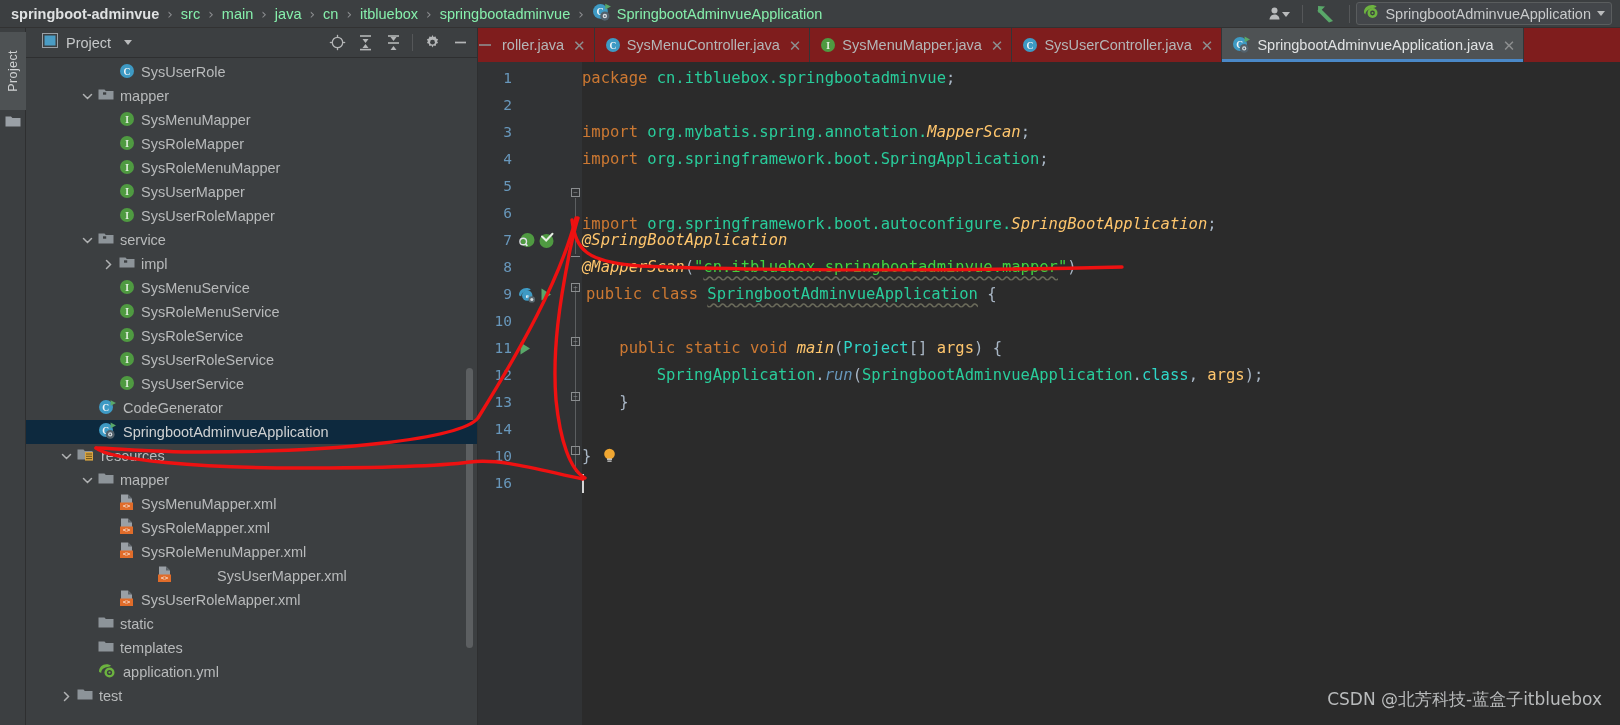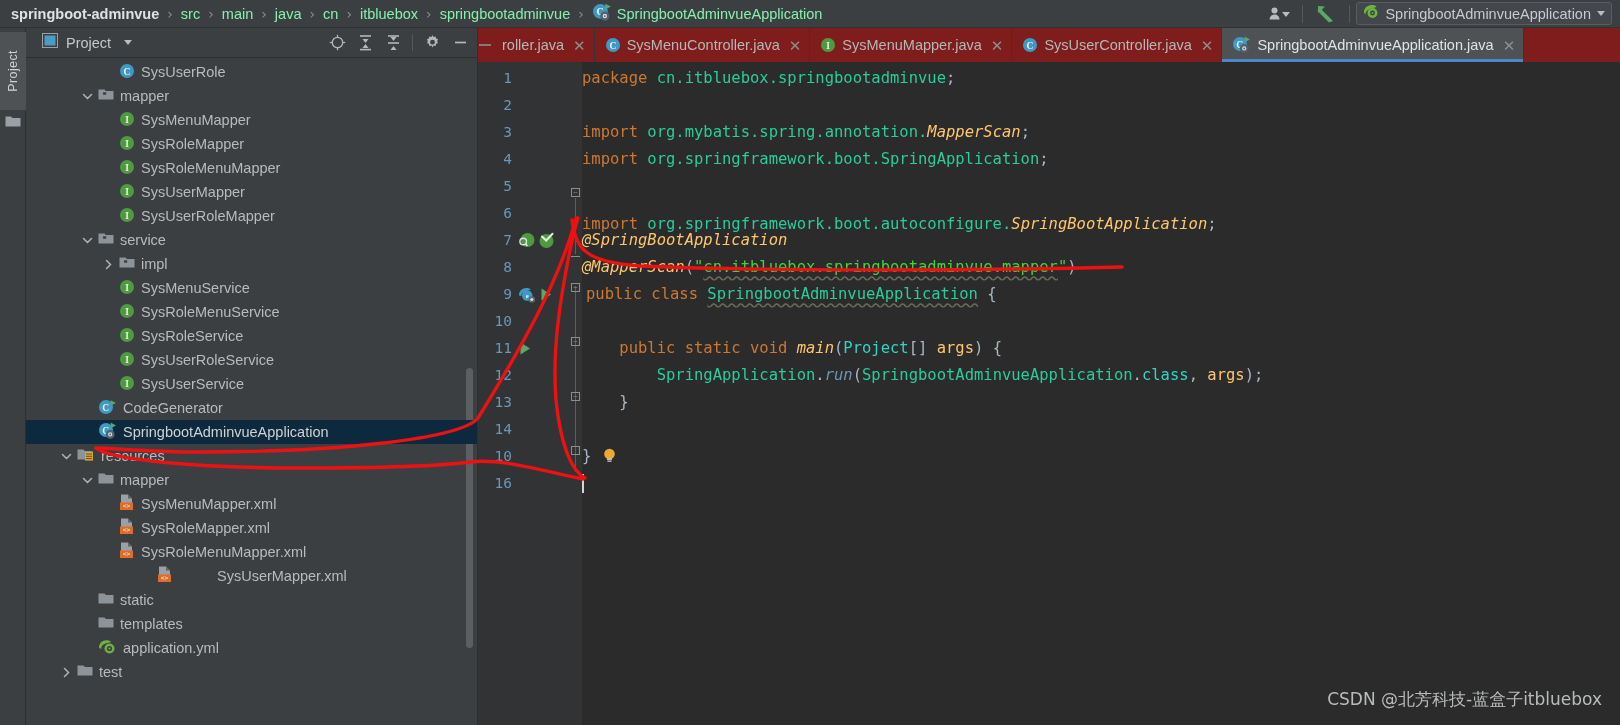--- a/index.html
+++ b/index.html
@@ -507,20 +507,30 @@
         </div>
         <div class="trow" style="padding-left: 75px; gap: 38px;">
           <span class="arrow-r"></span>
           <span class="tw" style="margin-left: 4px;"><svg width="16" height="17" viewBox="0 0 16 17">
               <path d="M2 0.5h7l4 4v11H2z" fill="#9aa0a6"></path>
               <path d="M9 0.5l4 4H9z" fill="#5d6368"></path>
               <rect x="1" y="8.5" width="13" height="7.5" fill="#e06c2a"></rect>
               <text x="7.5" y="14.4" font-size="6.2" font-family="DejaVu Sans Mono, monospace" fill="#fff" text-anchor="middle">&lt;&gt;</text>
             </svg></span>
           <span class="tlabel">SysUserMapper.xml</span>
+        </div>
+        <div class="trow" style="padding-left: 75px;">
+          <span class="arrow-r"></span>
+          <span class="tw" style="margin-left: 4px;"><svg width="16" height="17" viewBox="0 0 16 17">
+              <path d="M2 0.5h7l4 4v11H2z" fill="#9aa0a6"></path>
+              <path d="M9 0.5l4 4H9z" fill="#5d6368"></path>
+              <rect x="1" y="8.5" width="13" height="7.5" fill="#e06c2a"></rect>
+              <text x="7.5" y="14.4" font-size="6.2" font-family="DejaVu Sans Mono, monospace" fill="#fff" text-anchor="middle">&lt;&gt;</text>
+            </svg></span>
+          <span class="tlabel">SysUserRoleMapper.xml</span>
         </div>
         <div class="trow" style="padding-left: 54px;">
           <span class="arrow-r"></span>
           <span class="tw" style="margin-left: 4px;"><svg width="16" height="13" viewBox="0 0 16 13">
               <path d="M0.5 1.5h6l1.3 1.6h7.7v8.4H0.5z" fill="#8d9499"></path>
             </svg></span>
           <span class="tlabel">static</span>
         </div>
         <div class="trow" style="padding-left: 54px;">
           <span class="arrow-r"></span>

